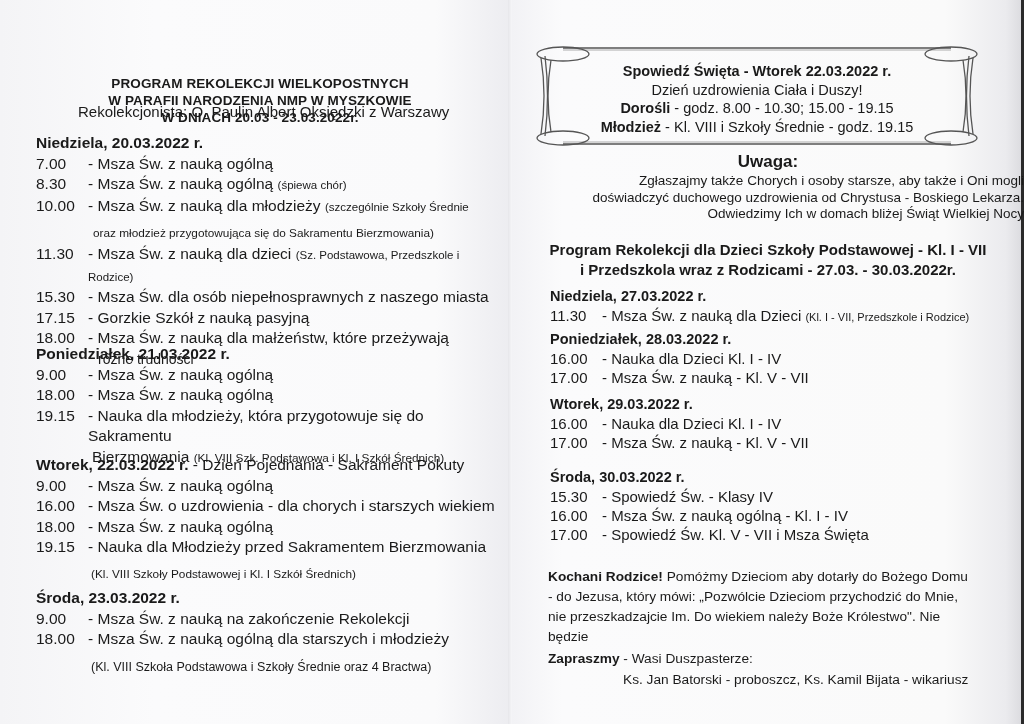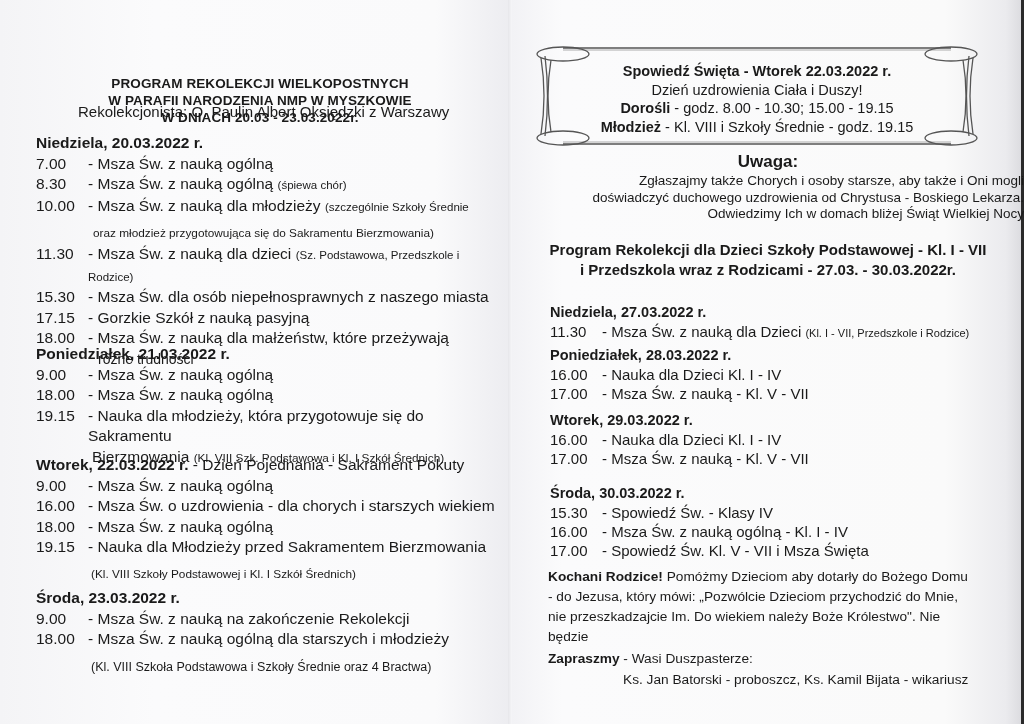--- a/index.html
+++ b/index.html
@@ -72,21 +72,21 @@
     text-align: right; font-size: 13.5px; line-height: 16.5px;
   }
   .kids-title {
     position: absolute; left: 512px; width: 512px; top: 240px;
     text-align: center; font-weight: bold; font-size: 15px; line-height: 20px;
   }
   .rday {
     position: absolute; left: 550px; width: 440px;
     font-size: 15px; line-height: 19px;
   }
-  .rday .day-header { font-size: 14.5px; margin-top: 16px; }
+  .rday .day-header { font-size: 14.5px; }
   .rday .entry .desc .small { font-size: 11px; }
 
   .parents {
     position: absolute; left: 548px; width: 430px; top: 567px;
     font-size: 13.7px; line-height: 20px;
   }
   .parents b { font-weight: bold; }
   .invite {
     position: absolute; left: 548px; width: 440px; top: 648px;
     font-size: 13.7px; line-height: 21px;

